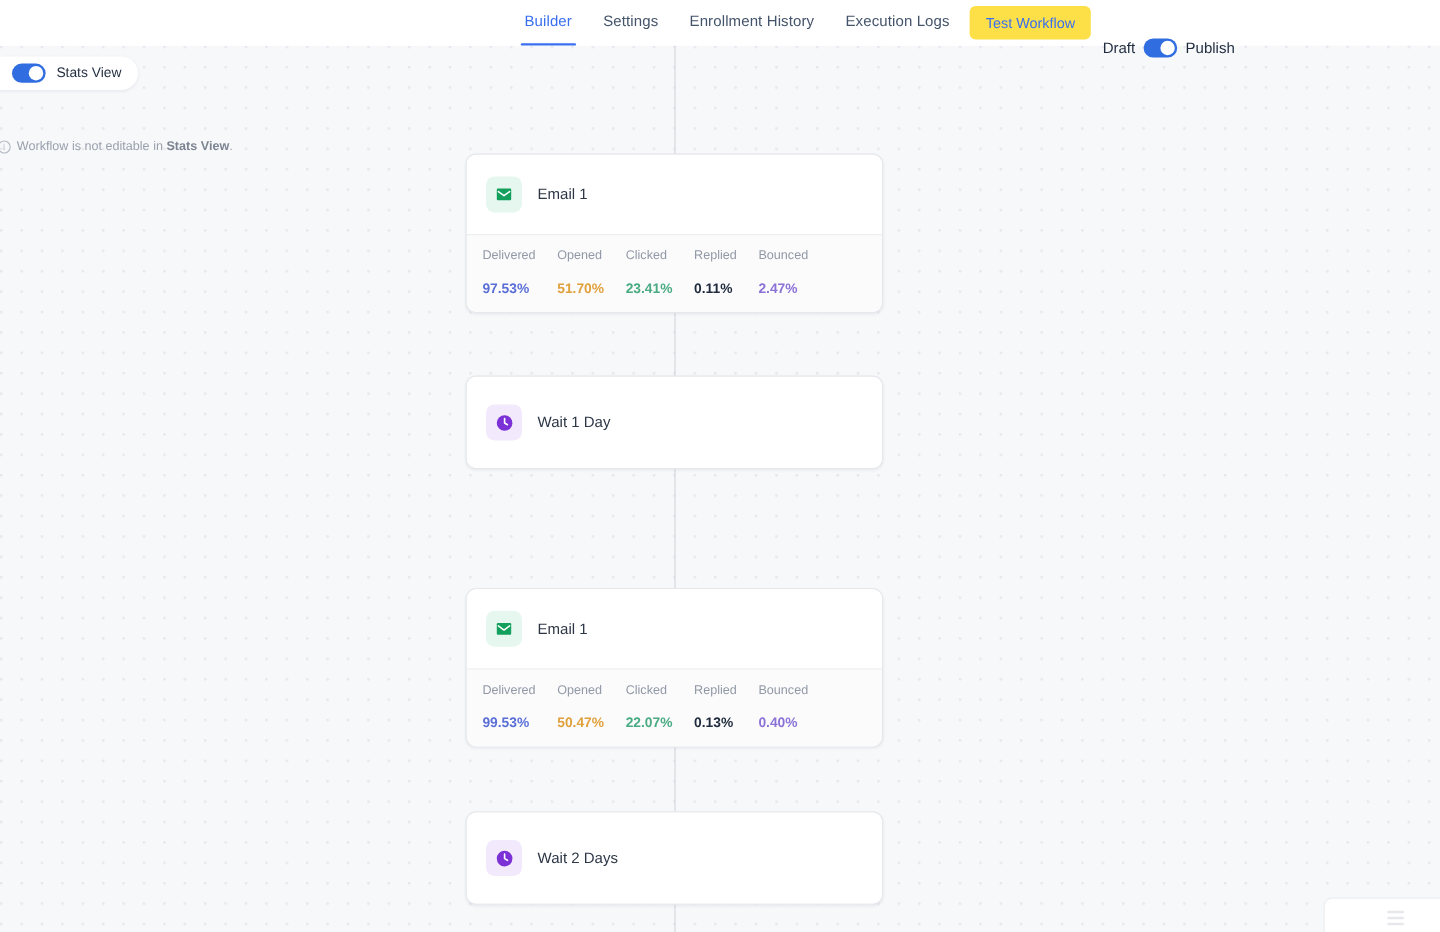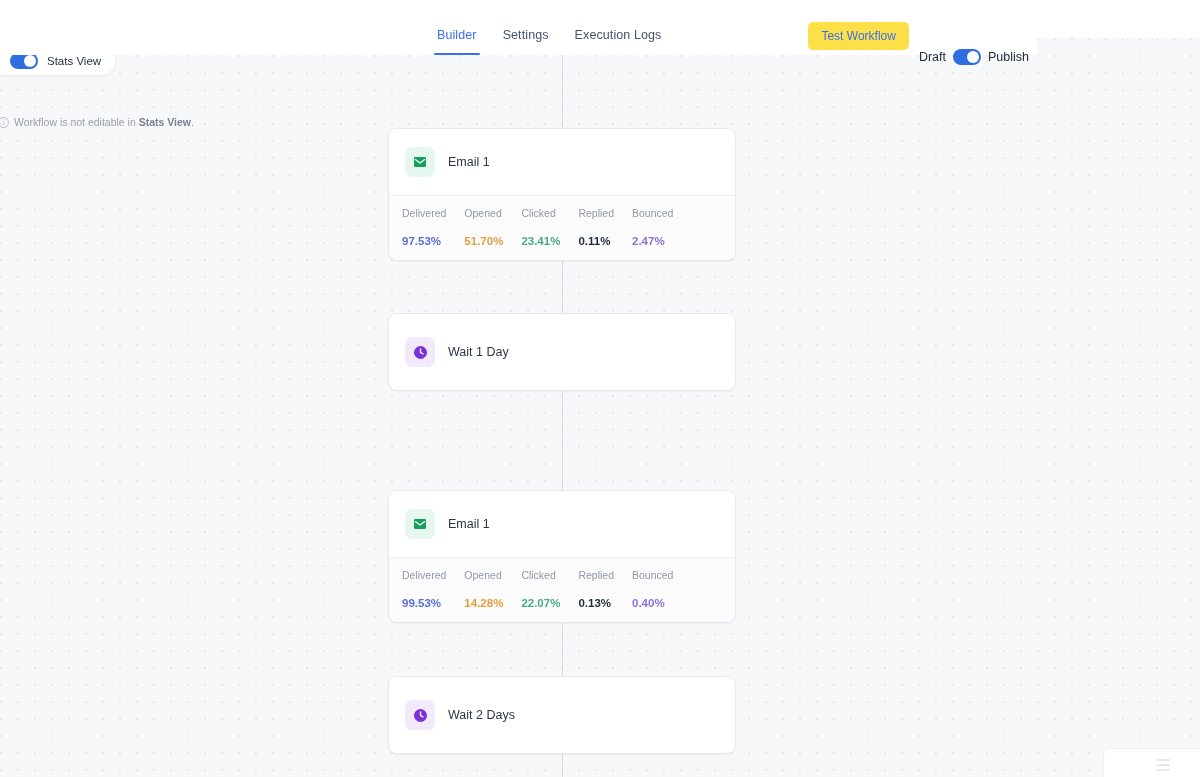--- a/index.html
+++ b/index.html
@@ -6,21 +6,21 @@
   html, body {
     width: 1200px; height: 777px;
     font-family: "Liberation Sans", sans-serif;
     background: #ffffff;
     overflow: hidden;
   }
   #app { position: relative; width: 1200px; height: 777px; }
 
   
   .topbar {
-    position: absolute; top: 17px; left: 0; width: 1037px; height: 38px;
+    position: absolute; top: 0; left: 0; width: 1037px; height: 38px;
     background: #ffffff;
     z-index: 40;
     display: flex; align-items: flex-start;
   }
   .tabs {
     position: absolute; left: 424px; top: 0;
     display: flex; align-items: flex-start; gap: 0;
     height: 38px;
   }
   .tab {
@@ -185,20 +185,23 @@
   <div class="topbar">
 
     <div class="tabs">
       <div class="tab active">
         <span>Builder</span>
       </div>
       <div class="tab">
         <span>Settings</span>
       </div>
       <div class="tab">
+        <span>Enrollment History</span>
+      </div>
+      <div class="tab">
         <span>Execution Logs</span>
       </div>
     </div>
 
     <div class="topright">
       <button class="test-wf-btn">Test Workflow</button>
       <div class="publish-group">
         <span class="pg-label">Draft</span>
         <div class="switch">
           <span class="knob"></span>
@@ -294,21 +297,21 @@
         </span>
         <span class="node-title">Email 1</span>
       </div>
       <div class="node-stats">
         <div class="stat">
           <span class="stat-label">Delivered</span>
           <span class="stat-value" style="color:#5a6fd6">99.53%</span>
         </div>
         <div class="stat">
           <span class="stat-label">Opened</span>
-          <span class="stat-value" style="color:#e0a13c">14.28%</span>
+          <span class="stat-value" style="color:#e0a13c">50.47%</span>
         </div>
         <div class="stat">
           <span class="stat-label">Clicked</span>
           <span class="stat-value" style="color:#4aab83">22.07%</span>
         </div>
         <div class="stat">
           <span class="stat-label">Replied</span>
           <span class="stat-value" style="color:#1f2b3d">0.13%</span>
         </div>
         <div class="stat">

